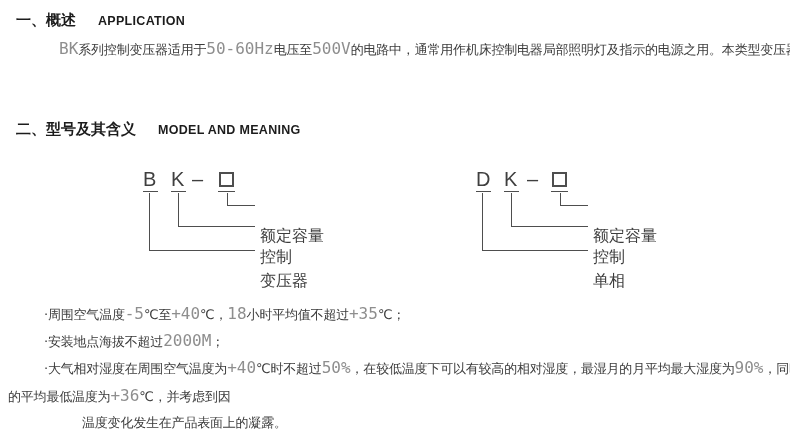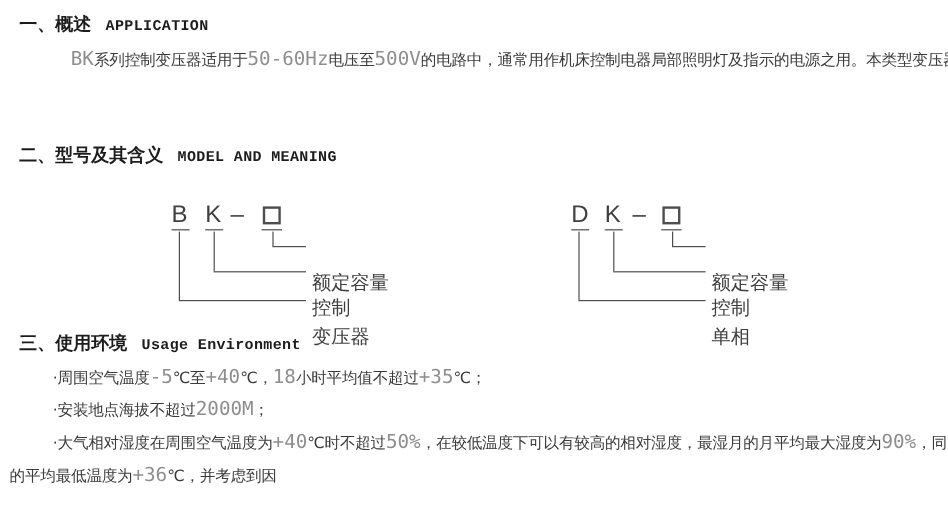--- a/index.html
+++ b/index.html
@@ -6,22 +6,22 @@
   #page{
     position:relative;width:790px;height:441px;overflow:hidden;
     background:#ffffff;
     font-family:"DejaVu Sans","Liberation Sans",sans-serif;
   }
   .h{
     position:absolute;white-space:nowrap;
     font-size:15px;font-weight:bold;color:#1c1c1c;
   }
   .h .en{
-    font-family:Liberation Mono, monospace;
-    font-size:12.5px;margin-left:12px;letter-spacing:0.3px;
+    font-family:Liberation Sans, sans-serif;
+    font-size:12.5px;margin-left:22px;letter-spacing:0.3px;
   }
   .t{
     position:absolute;white-space:nowrap;
     font-size:13px;color:#3b3b3b;letter-spacing:-0.2px;
   }
   .t .muted{
     color:#8e8e8e;
     font-family:"DejaVu Sans Mono","Liberation Mono",monospace;
     font-size:16px;letter-spacing:0;
   }
@@ -88,22 +88,20 @@
     <i class="hline" style="left:84px;top:36px;width:28px;"></i>
     <i class="vline" style="left:35px;top:24px;height:33px;"></i>
     <i class="hline" style="left:35px;top:57px;width:77px;"></i>
     <i class="vline" style="left:6px;top:24px;height:57px;"></i>
     <i class="hline" style="left:6px;top:81px;width:106px;"></i>
     <span class="lbl" style="top:28px;">额定容量</span>
     <span class="lbl" style="top:49px;">控制</span>
     <span class="lbl" style="top:73px;">单相</span>
   </div>
 
-  <div class="h" style="left:16px;top:277px;">
-    <span>三、使用环境</span><span class="en">Usage Environment</span>
-  </div>
 
   <div class="t" style="left:44px;top:304px;"><span>·周围空气温度</span><span class="muted">-5</span><span>℃至</span><span class="muted">+40</span><span>℃，</span><span class="muted">18</span><span>小时平均值不超过</span><span class="muted">+35</span><span>℃；</span></div>
   <div class="t" style="left:44px;top:331px;"><span>·安装地点海拔不超过</span><span class="muted">2000M</span><span>；</span></div>
   <div class="t" style="left:44px;top:358px;"><span>·大气相对湿度在周围空气温度为</span><span class="muted">+40</span><span>℃时不超过</span><span class="muted">50%</span><span>，在较低温度下可以有较高的相对湿度，最湿月的月平均最大湿度为</span><span class="muted">90%</span><span>，同时该月</span></div>
   <div class="t" style="left:8px;top:386px;"><span>的平均最低温度为</span><span class="muted">+36</span><span>℃，并考虑到因</span></div>
+  <div class="t" style="left:82px;top:414px;"><span>温度变化发生在产品表面上的凝露。</span></div>
 
 </div>
 
 </body></html>

